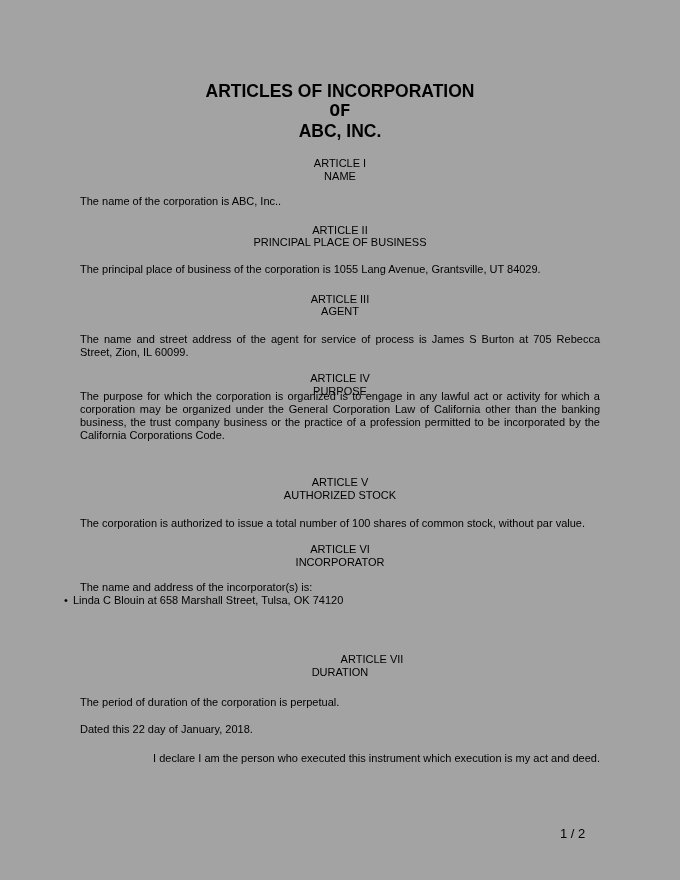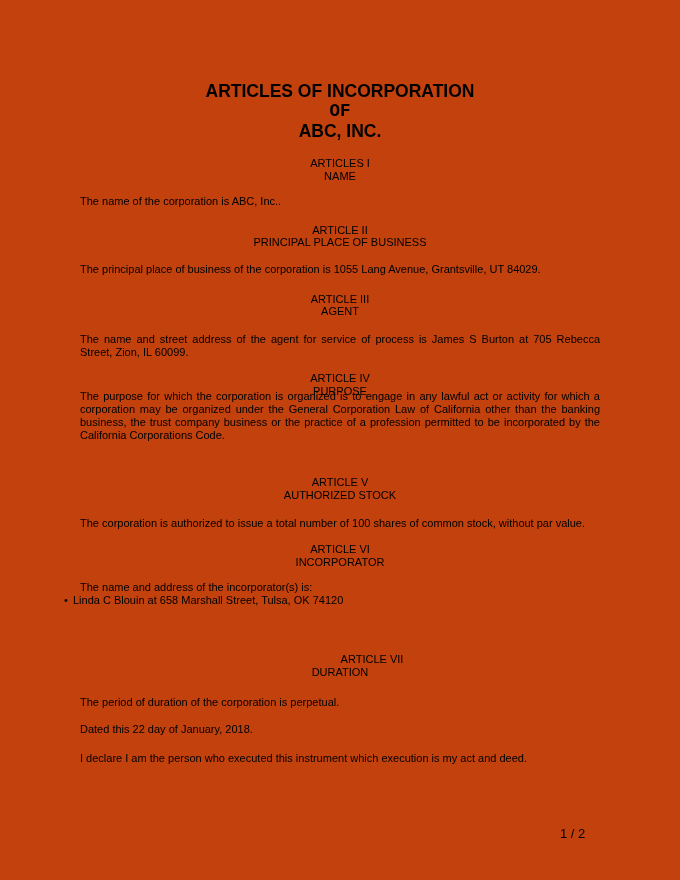--- a/index.html
+++ b/index.html
@@ -12,21 +12,21 @@
       height: 880px;
       position: relative;
       overflow: hidden;
       font-family: "Liberation Sans", sans-serif;
       color: #000000;
     }
     .page {
       position: absolute;
       left: 0; top: 0;
       width: 680px; height: 880px;
-      background: #c2410c;
+      background: #a3a3a3;
     }
     .title {
       position: absolute;
       left: 0; width: 680px;
       text-align: center;
       font-weight: bold;
       font-size: 17.5px;
       line-height: 20px;
     }
     .heading {
@@ -76,21 +76,21 @@
   </style>
 </head>
 <body>
 
 <div class="page">
 
   <div class="title" style="top:81px;">ARTICLES OF INCORPORATION</div>
   <div class="title" style="top:101px;font-family:Liberation Mono, monospace;">OF</div>
   <div class="title" style="top:121px;">ABC, INC.</div>
 
-  <div class="heading" style="top:157px;">ARTICLES I</div>
+  <div class="heading" style="top:157px;">ARTICLE I</div>
   <div class="heading" style="top:170px;">NAME</div>
   <div class="para nojust" style="top:195px;">The name of the corporation is ABC, Inc..</div>
 
   <div class="heading" style="top:224px;">ARTICLE II</div>
   <div class="heading" style="top:236px;">PRINCIPAL PLACE OF BUSINESS</div>
   <div class="para nojust" style="top:263px;">The principal place of business of the corporation is 1055 Lang Avenue, Grantsville, UT 84029.</div>
 
   <div class="heading" style="top:293px;">ARTICLE III</div>
   <div class="heading" style="top:305px;">AGENT</div>
   <div class="para" style="top:333px;">The name and street address of the agent for service of process is James S Burton at 705 Rebecca Street, Zion, IL 60099.</div>
@@ -108,17 +108,17 @@
   <div class="para nojust" style="top:581px;">The name and address of the incorporator(s) is:</div>
   <ul class="bullet-list" style="top:594px;">
     <li>Linda C Blouin at 658 Marshall Street, Tulsa, OK 74120</li>
   </ul>
 
   <div class="heading" style="top:653px;padding-left:32px;">ARTICLE VII</div>
   <div class="heading" style="top:666px;">DURATION</div>
   <div class="para nojust" style="top:696px;">The period of duration of the corporation is perpetual.</div>
 
   <div class="para nojust" style="top:723px;">Dated this 22 day of January, 2018.</div>
-  <div class="para nojust" style="top:752px;">I declare I am the person who executed this instrument which execution is my act and deed.</div>
+  <div class="para nojust" style="top:752px;text-align:right;">I declare I am the person who executed this instrument which execution is my act and deed.</div>
 
   <div class="footer-right">1 / 2</div>
 
 </div>
 
 </body></html>

